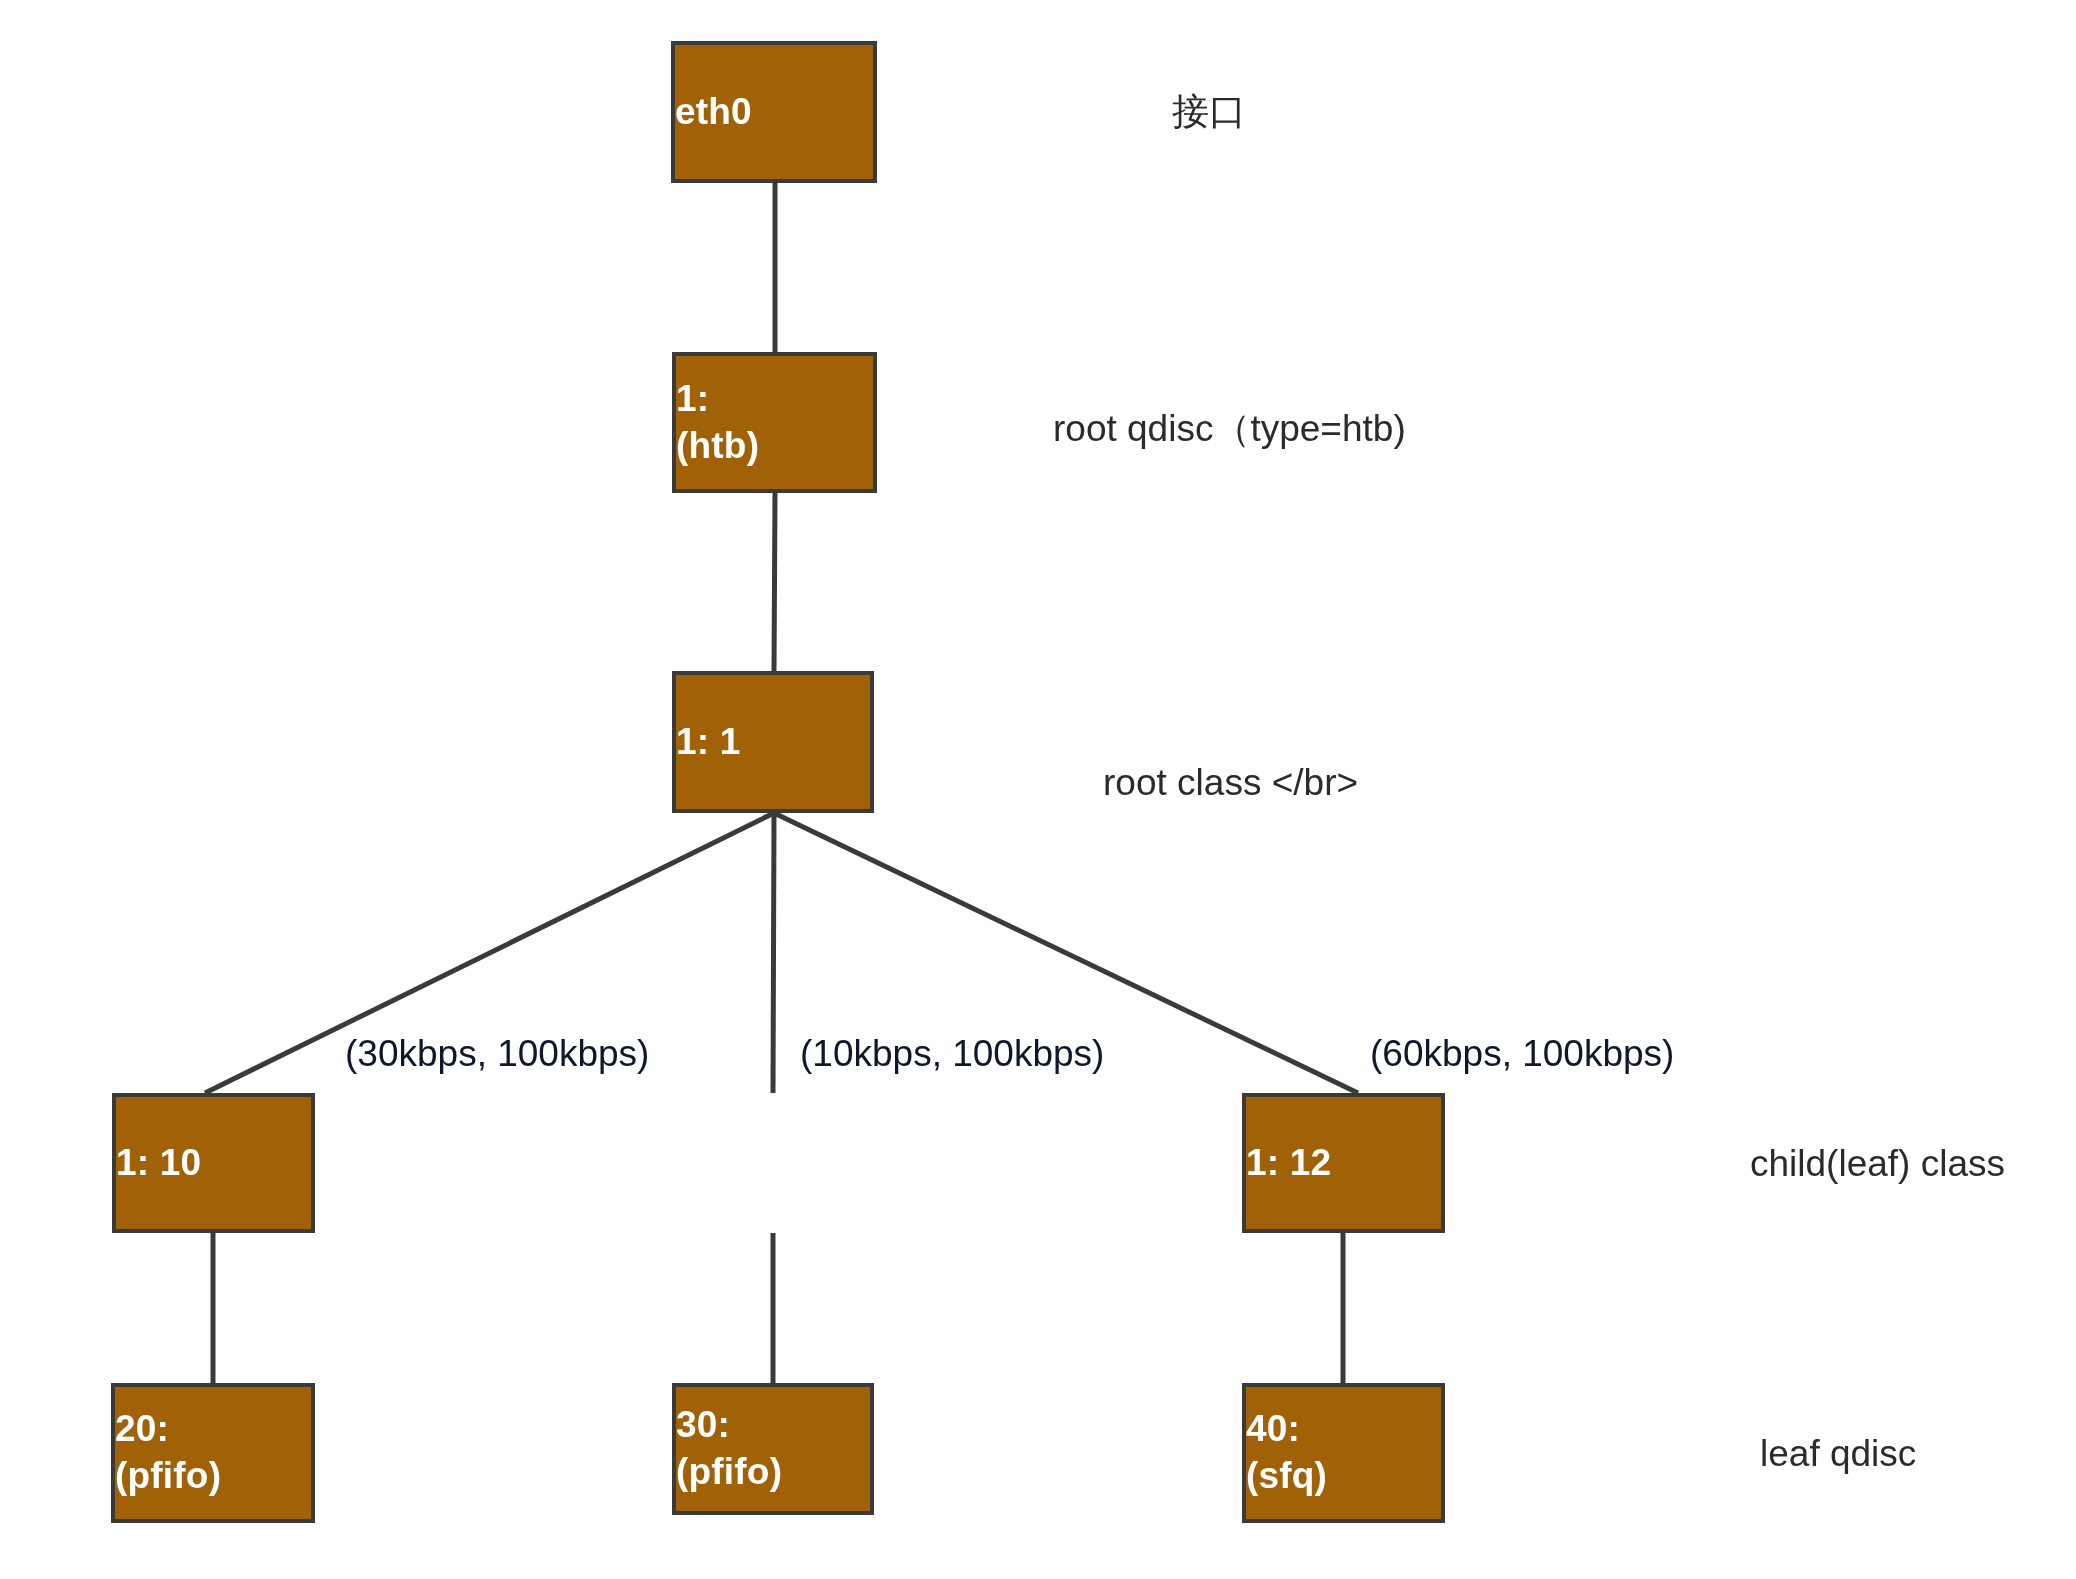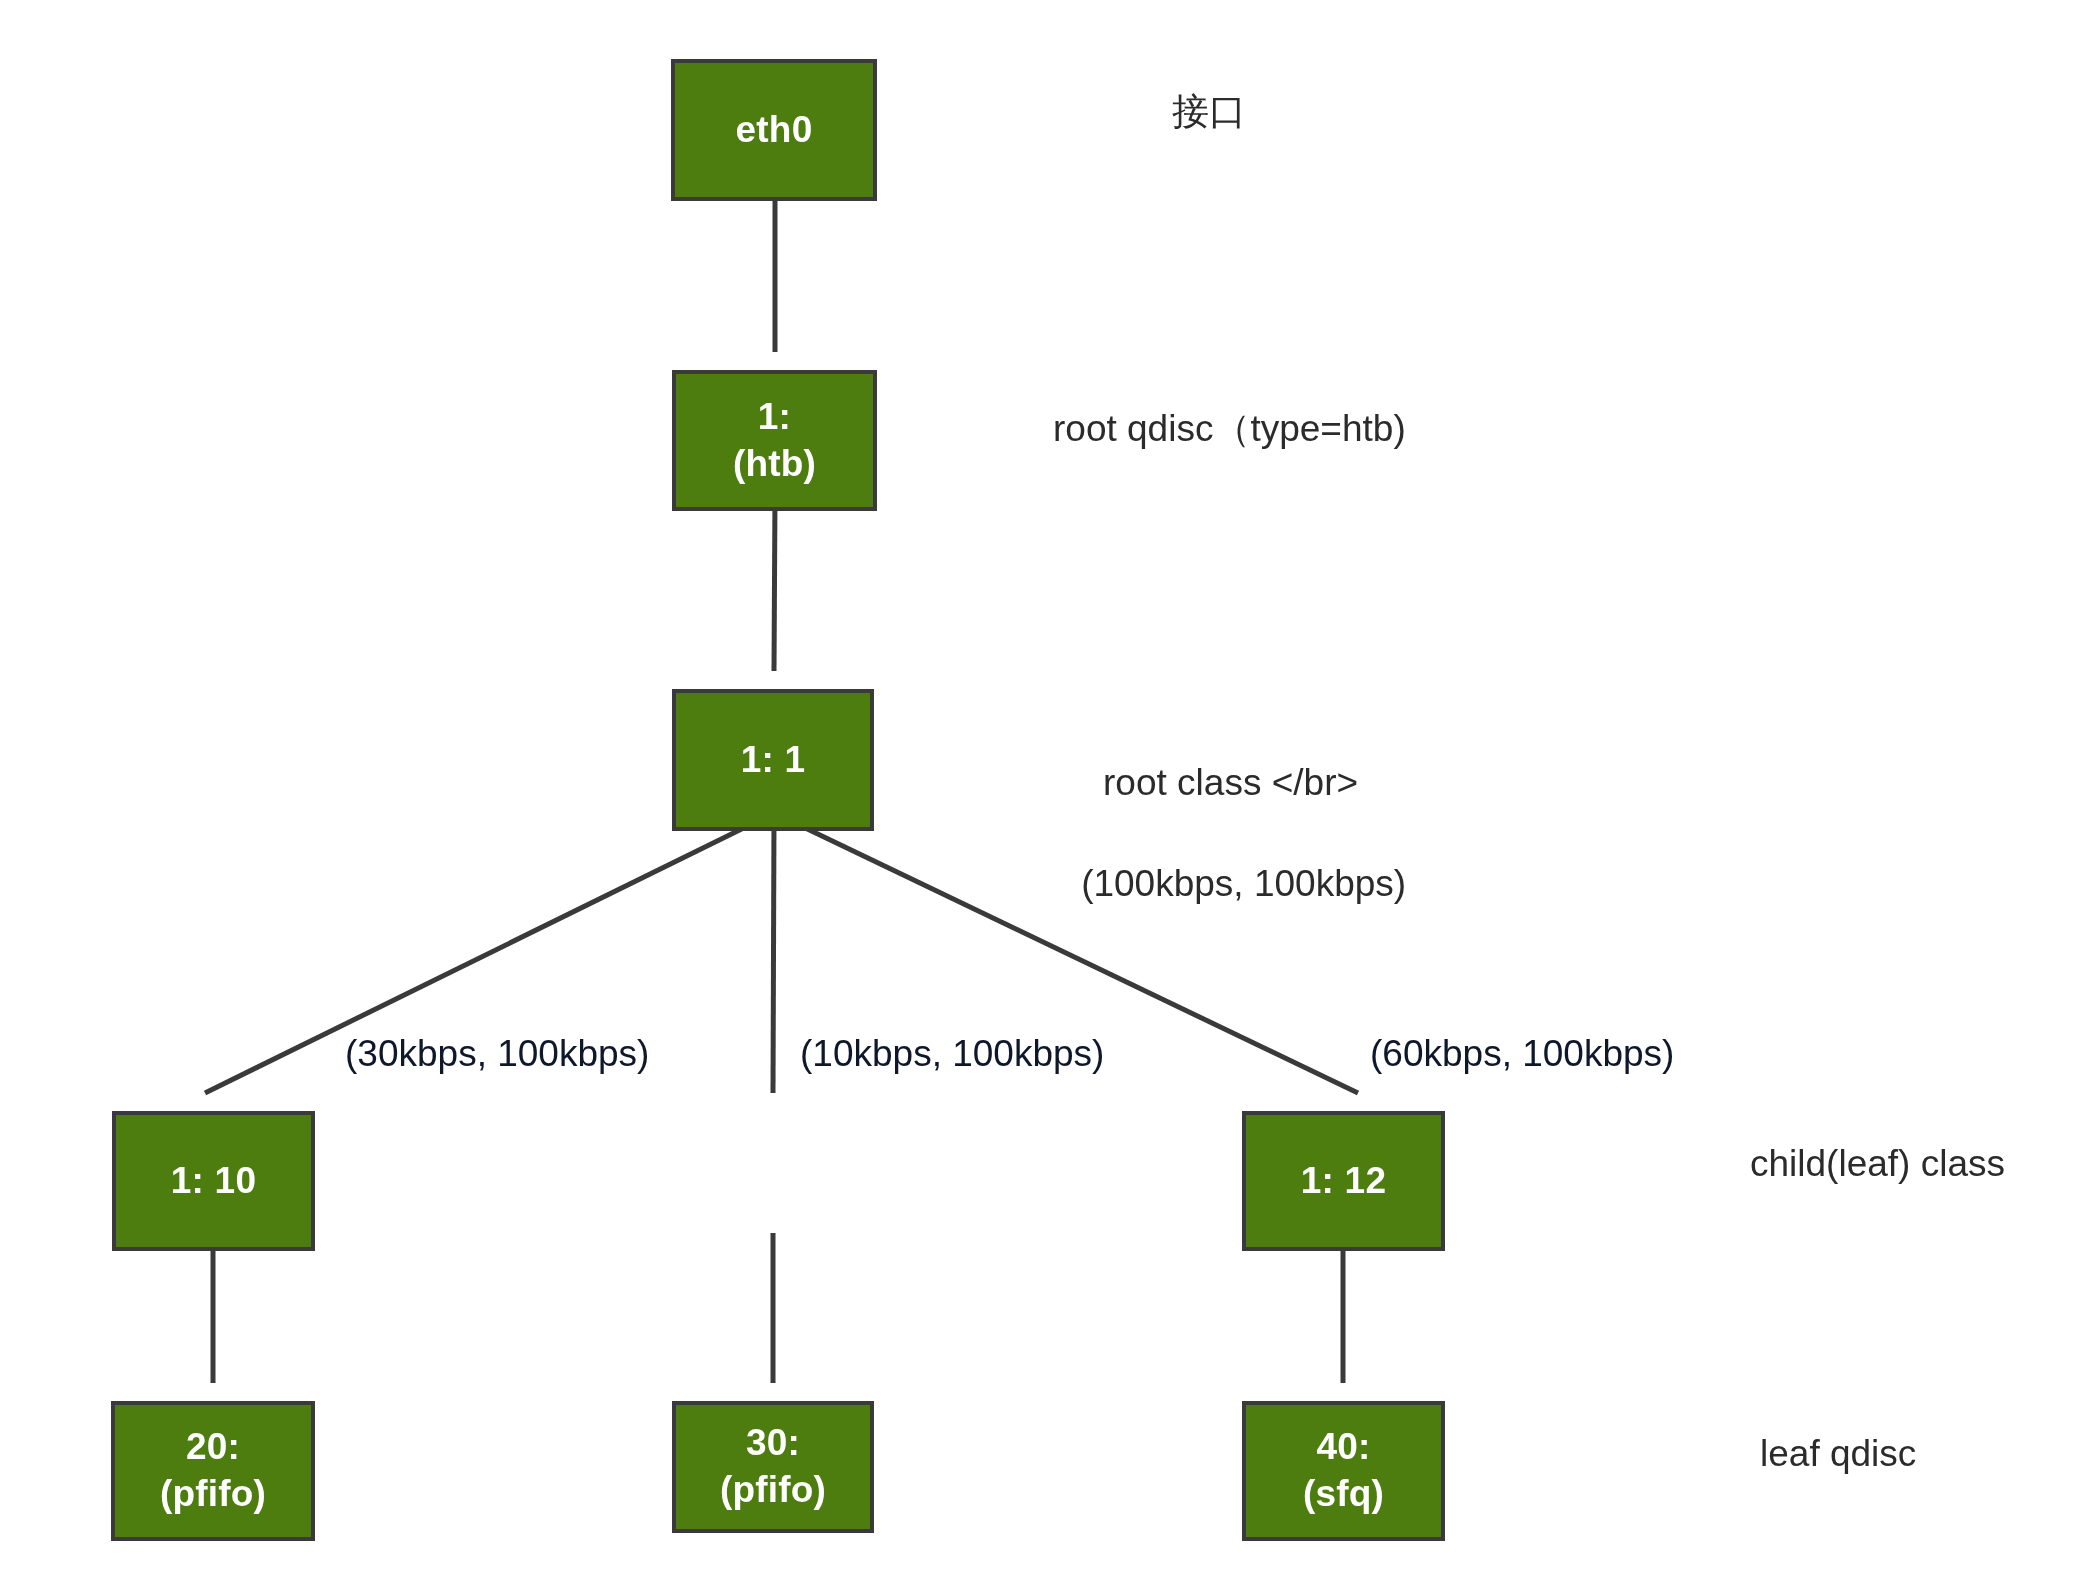--- a/index.html
+++ b/index.html
@@ -20,33 +20,32 @@
   svg.edges {
     position: absolute;
     left: 0;
     top: 0;
     width: 2076px;
     height: 1579px;
   }
   .node {
     position: absolute;
     box-sizing: border-box;
-    background: #4d7c0f;
+    background: #a16207;
     border: 4px solid #3a3a3a;
     display: flex;
     flex-direction: column;
-    align-items: center;
+    align-items: flex-start;
     justify-content: center;
     color: #ffffff;
     font-size: 37px;
     font-weight: 700;
     line-height: 1.26;
     letter-spacing: 0.2px;
     z-index: 2;
-    margin-top: 18px;
   }
   .node .line2 {
     display: block;
   }
   .side-label {
     position: absolute;
     color: #2b2b2b;
     font-size: 37px;
     font-weight: 400;
     line-height: 1.36;
@@ -131,20 +130,19 @@
   <div class="edge-label" style="left:800px; top:1033px;">(10kbps, 100kbps)</div>
 
   <div class="edge-label" style="left:1370px; top:1033px;">(60kbps, 100kbps)</div>
 
   <div class="side-label" style="left:1172px; top:87px;">接口</div>
 
   <div class="side-label" style="left:1053px; top:404px;">root qdisc（type=htb)</div>
 
   <div class="side-label centered" style="left:1040px; top:708px; width:340px;">
     <span>root class &lt;/br&gt;</span><br>
-    <span>(100kbps, 100kbps)</span>
   </div>
 
   <div class="side-label" style="left:1750px; top:1139px;">child(leaf) class</div>
 
   <div class="side-label" style="left:1760px; top:1429px;">leaf qdisc</div>
 
 </div>
 
 </body></html>

